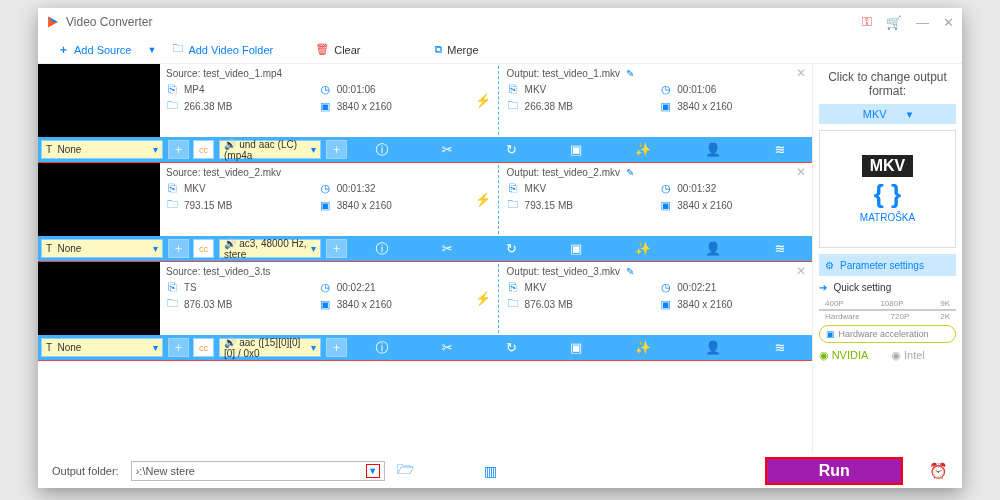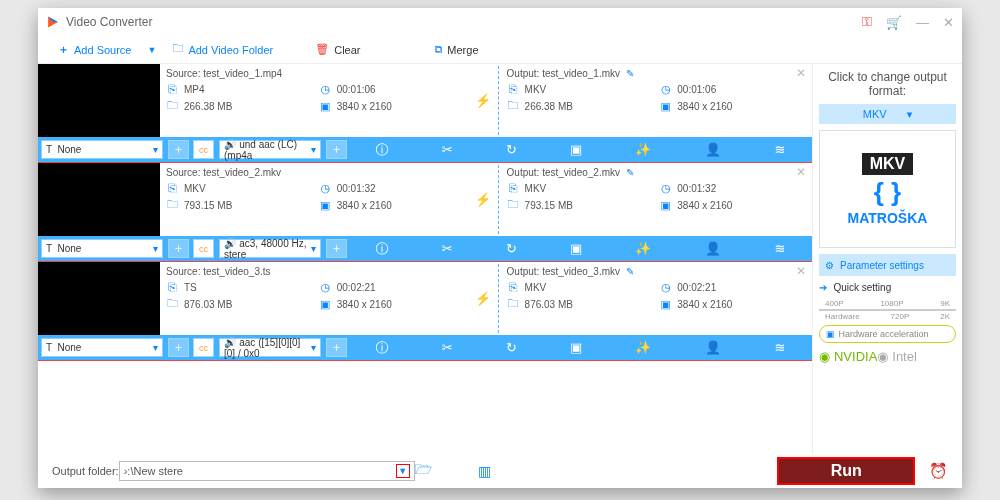--- a/index.html
+++ b/index.html
@@ -25,47 +25,47 @@
   .mrow{display:flex;gap:6px;align-items:center}
   .msrc{color:#555}
   .mgrid{display:flex;gap:6px}
   .mcell{flex:1;display:flex;gap:5px;align-items:center;color:#555}
   .ic{width:13px;height:13px;color:#0a84ff;display:inline-flex;align-items:center;justify-content:center;font-size:11px}
   .bolt{color:#f97316;font-size:13px;align-self:center;margin:0 4px}
   .divv{width:1px;border-left:1px dashed #4db2ff;margin:2px 2px}
   .pencil{color:#0a84ff;font-size:10px}
   .closex{position:absolute;top:2px;right:6px;color:#bbb;font-size:12px}
   .ibar{height:25px;background:#44b1ff;display:flex;align-items:center;color:#fff;font-size:10px}
-  .sel{background:#ffffff;color:#333;height:19px;margin:12px 3px;display:flex;align-items:center;padding:0 4px;border:1px solid #8cd0ff}
+  .sel{background:#fef9c3;color:#333;height:19px;margin:12px 3px;display:flex;align-items:center;padding:0 4px;border:1px solid #8cd0ff}
   .sel.none{width:122px;justify-content:space-between}
   .sel.aud{width:102px;justify-content:space-between}
   .sq{width:21px;height:19px;background:#7fcaff;margin:0 2px;display:flex;align-items:center;justify-content:center;border:1px solid #9ad6ff;font-size:12px}
   .sqw{background:#fff;color:#ff9a3c}
   .tools{flex:1;display:flex;justify-content:space-around;align-items:center;font-size:13px}
   .side .hdr{text-align:center;color:#555;font-size:12px}
   .fmtdd{height:20px;background:#cae9ff;display:flex;align-items:center;justify-content:center;gap:20px;color:#0a84ff;font-size:11px}
   .fmtbox{height:118px;border:1px solid #ddd;display:flex;align-items:center;justify-content:center;flex-direction:column;gap:2px}
   .fmtbox .mkvt{background:#222;color:#fff;font-weight:bold;font-size:16px;padding:2px 8px}
   .fmtbox .brace{color:#0a84ff;font-size:26px;font-weight:bold}
-  .fmtbox .mat{color:#0a84ff;font-size:14px;font-weight:bold}
+  .fmtbox .mat{color:#0a84ff;font-size:10px;font-weight:normal}
   .psbtn{height:22px;background:#cae9ff;display:flex;align-items:center;gap:6px;padding:0 6px;color:#0a84ff;font-size:10px}
   .qs{display:flex;align-items:center;gap:6px;color:#0a84ff;font-size:10px}
   .arrow{color:#0a84ff}
   .scale{height:20px;position:relative;font-size:8px;color:#999}
   .scale .r1{display:flex;justify-content:space-between;padding:0 6px}
   .scale .line{height:2px;background:#ccc;margin:1px 0}
   .hw{border:1px solid #c9cf2b;border-radius:10px;padding:3px 6px;display:flex;align-items:center;gap:4px;color:#888;font-size:9px}
-  .gpu{display:flex;gap:0;align-items:flex-start;font-size:13px}
+  .gpu{display:flex;gap:23px;align-items:flex-start;font-size:11px}
   .nv{color:#76b900}
   .it{color:#aaa}
-  .bottom{height:34px;display:flex;align-items:center;padding:0 14px;gap:0;font-size:11px;color:#555}
+  .bottom{height:34px;display:flex;align-items:center;padding:0 14px;gap:12px;font-size:11px;color:#555}
   .ofinput{flex:1;height:20px;border:1px solid #bbb;padding:0 4px;display:flex;align-items:center;justify-content:space-between;max-width:440px}
   .ofdd{width:14px;height:14px;border:1px solid red;color:#0a84ff;display:flex;align-items:center;justify-content:center;font-size:9px}
   .bicon{color:#0a84ff;font-size:14px}
-  .run{width:138px;height:28px;background:#7f1d1d;color:#fff;font-size:16px;font-weight:bold;display:flex;align-items:center;justify-content:center;border:2px solid red}
+  .run{width:138px;height:28px;background:#a21caf;color:#fff;font-size:16px;font-weight:bold;display:flex;align-items:center;justify-content:center;border:2px solid red}
   .alarm{color:#0a84ff;font-size:15px}
   svg{width:100%;height:100%}
 </style>
 </head>
 <body>
 
 <div class="window">
 
   <div class="titlebar">
     <span class="logo">

